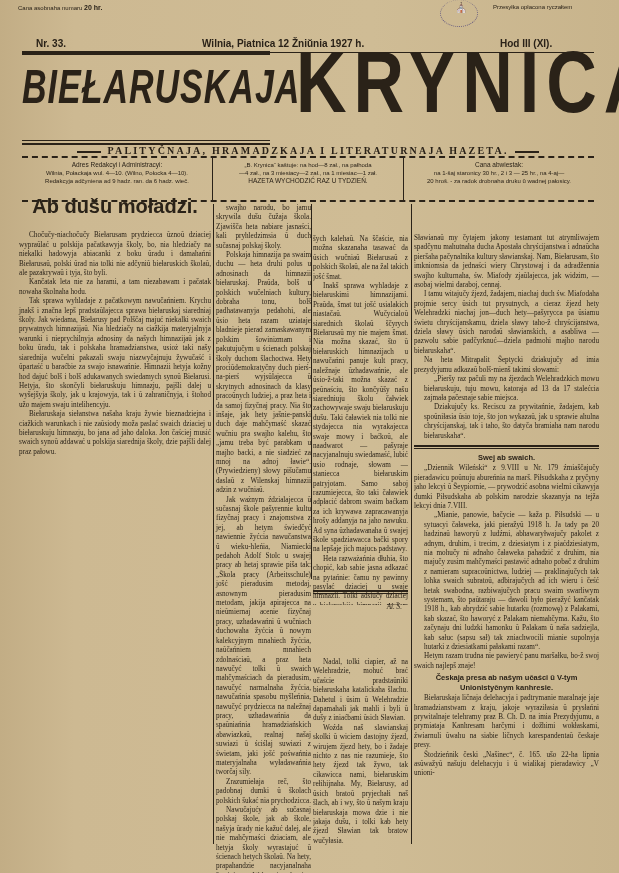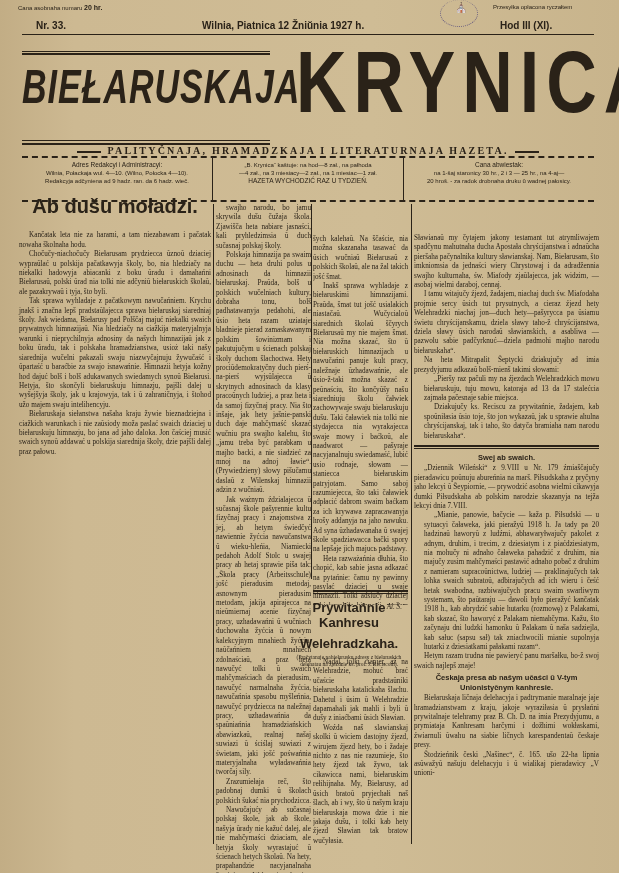--- a/index.html
+++ b/index.html
@@ -3,21 +3,21 @@
 <meta charset="utf-8">
 <style>
   html,body{margin:0;padding:0;}
   body{width:619px;height:873px;background:#c9b58e;font-family:"Liberation Serif",serif;color:#2a2218;overflow:hidden;position:relative;}
   .page{position:absolute;left:0;top:0;width:619px;height:873px;background:linear-gradient(90deg,#c2ad85 0%,#cdb992 12%,#cfbc95 60%,#c8b48c 100%);}
   .topline{position:absolute;top:4px;left:18px;font-size:6px;font-family:"Liberation Sans",sans-serif;}
   .topline b{font-size:7px;}
   .stamp{position:absolute;left:440px;top:0px;width:36px;height:26px;border:1px dotted #6b6080;border-radius:50%;border-top:none;}
   .stamp-icon{position:absolute;left:14px;top:2px;font-size:10px;color:#5a5070;}
   .topright{position:absolute;top:4px;left:493px;font-size:6px;font-family:"Liberation Sans",sans-serif;}
-  .infoline{position:absolute;top:18px;left:22px;width:572px;height:16px;font-family:"Liberation Sans",sans-serif;font-weight:bold;font-size:10px;border-bottom:1.5px solid #2a2218;text-align:right;}
+  .infoline{position:absolute;top:36px;left:22px;width:572px;height:16px;font-family:"Liberation Sans",sans-serif;font-weight:bold;font-size:10px;border-bottom:1.5px solid #2a2218;text-align:right;}
   .infoline span{position:absolute;top:2px;}
   .titleL{position:absolute;left:22px;top:51px;width:248px;font-style:italic;}
   .rule{height:1px;background:#2a2218;}
   .rule.thick{height:2px;}
   .bielar{font-family:"Liberation Sans",sans-serif;font-weight:bold;font-size:34px;letter-spacing:1px;transform:scaleY(1.4);transform-origin:top left;margin:7px 0 0 0;line-height:34px;height:44px;white-space:nowrap;}
   .krynica{position:absolute;left:296px;top:38px;font-family:"Liberation Sans",sans-serif;font-weight:bold;font-size:70px;letter-spacing:7px;transform:scaleY(1.25);transform-origin:top left;line-height:70px;white-space:nowrap;}
   .subtitle{position:absolute;top:145px;left:22px;width:572px;text-align:center;font-family:Liberation Serif, serif;font-weight:bold;font-size:10px;letter-spacing:2.2px;}
   .subtitle .dash{display:inline-block;width:24px;height:2px;background:#2a2218;vertical-align:middle;margin:0 6px;}
   .boxes{position:absolute;top:156px;left:22px;width:572px;height:42px;border-top:2px dashed #2a2218;border-bottom:2px dashed #2a2218;display:flex;}
   .box{flex:1;font-size:6px;text-align:center;padding:3px 4px;line-height:8px;font-family:"Liberation Sans",sans-serif;border-right:1px solid #2a2218;}
@@ -85,22 +85,22 @@
     </div>
     <div class="box">
       <div class="bt">Cana abwiestak:</div>
       <div>na 1-šaj staronicy 30 hr., 2 i 3 — 25 hr., na 4-aj—</div>
       <div>20 hroš. - za radok drobnaha druku ŭ wadnej pałosicy.</div>
     </div>
   </div>
 
   <div class="col col1">
     <div class="headline">Ab dušu moładzi.</div>
+    <p>Chočučy-niachočučy Biełarusam prydziecca ŭznoŭ dziaciej wypraŭlać u polskija pačatkawyja školy, bo, nia hledziačy na niekalki hadowyja abiacanki z boku ŭradu i damahańni Biełarusaŭ, polski ŭrad nia tolki nie adčyniŭ biełaruskich školaŭ, ale pazakrywaŭ i tyja, što byli.</p>
     <p>Kančatak leta nie za harami, a tam niezabawam i pačatak nowaha školnaha hodu.</p>
-    <p>Chočučy-niachočučy Biełarusam prydziecca ŭznoŭ dziaciej wypraŭlać u polskija pačatkawyja školy, bo, nia hledziačy na niekalki hadowyja abiacanki z boku ŭradu i damahańni Biełarusaŭ, polski ŭrad nia tolki nie adčyniŭ biełaruskich školaŭ, ale pazakrywaŭ i tyja, što byli.</p>
     <p>Tak sprawa wyhladaje z pačatkowym nawučańniem. Krychu jnakš i značna lepš pradstaŭlajecca sprawa biełaruskaj siaredniaj školy. Jak wiedama, Biełarusy pad Polščaj majuć niekalki swaich prywatnych himnazijaŭ. Nia hledziačy na ciažkija materyjalnyja warunki i nieprychilnyja adnosiny da našych himnazijaŭ jak z boku ŭradu, tak i polskaha hramadzianstwa, usioż taki našy siarednija wučelni pakazali swaju niazwyčajnuju žywučaść i ŭpartaść u baraćbie za swajo isnawańnie. Himnazii hetyja kožny hod dajuć bolš i bolš adukawanych swiedamych synoŭ Biełarusi. Hetyja, što skončyli biełaruskuju himnazju, pajšli dalej u wyšejšyja školy, jak u krajowyja, tak i ŭ zahraničnyja, i štohod užo majem swaju intelihencyju.</p>
     <p>Biełaruskaja siełanstwa našaha kraju žywie bieznadziejna i ciažkich warunkach i nie zaŭsiody moža paslać swaich dziaciej u biełaruskuju himnazju, bo jana ad jaho daloka. Jon čaściej musić swaich synoŭ addawać u polskija siarednija školy, dzie pajšli dalej praz pałowu.</p>
   </div>
   <div class="vsep" style="left:213px"></div>
 
   <div class="col col2">
     <p>swajho narodu, bo jamu skrywila dušu čužaja škola. Zjawišča heta nabiare jasnaści, kali pryhledzimsia ŭ duch sučasnaj polskaj školy.</p>
     <p>Polskaja himnazija pa swaim duchu — heta druhi polus u adnosinach da himnazii biełaruskaj. Praŭda, bolš u polskich wučelniach kultury, dobraha tonu, bolš padhatawanyja pedahohi, ale ŭsio heta razam uziataje bladnieje pierad zamaskawanym polskim šowinizmam i pakutujučym u ścienach polskaj školy duchom šlachoctwa. Hety prociŭdemokratyčny duch pierś-na-pierś wyjsŭlajecca ŭ skrytnych adnosinach da klasy pracoŭnych ludziej, a praz heta i da samoj fizyčnaj pracy. Nia što inšaje, jak hety jašnie-panski duch daje mahčymaść skazać wučniu pra swajho kalehu, što „jamu treba być parabkam u majho backi, a nie siadzieć za mnoj na adnoj ławie“. (Prywiedzieny) słowy pišučamu daslaŭ z Wilenskaj himnazii adzin z wučniaŭ.</p>
     <p>Jak ważnym ździalajecca ŭ sučasnaj škole pašyrennie kultu fizyčnaj pracy i znajomstwa z jej, ab hetym świedčyć nawiennie žyćcia nawučanstwa ŭ wieku-hleńia, Niamiecki pedahoh Adolf Stolc u swajej pracy ab hetaj sprawie piša tak: „Škola pracy (Arbeitsschule) jošć pieradusim metodaj, asnownym pieradusim metodam, jakija apirajecca na nieŭmiernaj acenie fizyčnaj pracy, uzhadawańni ŭ wučniach duchowaha žyćcia ŭ nowym kalekcyjnym mnahiech žyćcia, naŭčańniem mnahiech zdolnaściaŭ, a praz heta nawučyć tolki ŭ swaich mahčymaściach da pieradusim, nawučyć narmalnaha žyćcia, nawučańnia spasobu myšleńnia, nawučyć prydziecca na naležnaj pracy, uzhadawańnia da spaŭniańnia hramadziańskich abawiazkaŭ, realnaj našaj suwiazi ŭ ściślaj suwiazi z świetam, jaki jošć pośwańnia materyjalnaha wyładawańnia tworčaj sily.</p>
     <p>Zrazumiełaja reč, što padobnaj dumki ŭ školach polskich šukać nia prychodzicca.</p>
@@ -112,25 +112,20 @@
     <p style="text-indent:0">šych kalehaŭ. Na ščaście, nia možna skazanaha tasawać da ŭsich wučniaŭ Biełarusaŭ z polskich školaŭ, ale na žal takich jošć šmat.</p>
     <p>Inakš sprawa wyhladaje z biełaruskimi himnazijami. Praŭda, šmat tut jošć usialakich niastačaŭ. Wučycialoŭ siarednich školaŭ ščyrych Biełarusaŭ my nie majem šmat. Nia možna skazać, što ŭ biełaruskich himnazijach u nawučańni panuje kult pracy, naležnaje ŭzhadawańnie, ale ŭsio-ž-taki možna skazać z peŭnaściu, što končyŭšy našu siaredniuju školu čałwiek zachowywaje swaju biełaruskuju dušu. Taki čaławiek nia tolki nie stydajecca nia wyrakajecca swaje mowy i baćkoŭ, ale naadwarot — pašyraje nacyjanalnuju swiedamaść, lubić usio rodnaje, słowam — staniecca biełaruskim patryjotam. Samo saboj razumiejecca, što taki čaławiek adpłacić dabrom swaim baćkam za ich krywawa zapracawanyja hrošy addanyja na jaho nawuku. Ad syna ŭzhadawanaha ŭ swajej škole spadziawaccа bački spory na lepšaje jich majucь padstawy.</p>
     <p>Heta razważańnia dłuhia, što chopić, kab sabie jasna adkazać na pytańnie: čamu ny pawinny pasylać dziaciej u swaje himnazii. Tolki adsiučy dziaciej u biełaruskija himnazii, možam tolki nia tolki nie wydać ich a nawučyć u swaje, my haworym nia hledziačy i samym sabie. Pryxy na pastupieńnie ŭ wyšejšyja polskija školy my wyšejšyja ich biełaruskija himnazii, Biełarusu pasiańnia to ŭsio zrobim, što paćpiejsmy i tolki za žadzirudzien. A tymčasam my nia pawinny čapšuciš, kab naš-ko możeli dziaciej swaich ŭ čužych siarednich školach!</p>
   </div>
   <div class="col col3" style="top:570px;height:14px">
     <div class="sign">Al. S.</div>
   </div>
 
   <div class="wide2" style="top:586px;left:313px;width:95px">
     <div class="hr2"></div>
-  </div>
-  <div class="col" style="top:594px;left:288px;width:122px">
-    <div class="h2">Prywitańnie Kanhresu</div>
-    <div class="h2">Welehradzkaha.</div>
-    <div class="note">(Pračytanaje pabiełarusku adresy z biełaruskich delehatau na źjeździe ks. prof. J. Reciscom).</div>
   </div>
   <div class="col" style="top:658px;left:313px;width:95px;height:190px;overflow:hidden">
     <p>Nadal, tolki ciapier, až na Welehradzie, mohuć brać učaście pradstaŭniki biełaruskaha katalickaha šlachu. Dahetul i ŭsim ŭ Welehradzie dapamahali jak mahli i byli ŭ dušy z iniaćbami ŭsich Sławian.</p>
     <p>Woźda naš slawianskaj skolki ŭ wiciem dastojny źjezd, wirujem źjezd hety, bo i žadaje nichto z nas nie razumieje, što hety źjezd tak žywo, tak cikawicca nami, biełaruskim rełihijnaha. My, Biełarusy, ad ŭsich bratoŭ pryjechałi naš šlach, ab i wy, što ŭ našym kraju biełaruskaja mowa dzie i nie jakaja dušu, i tolki kab hety źjezd Sławian tak bratow wučyłasia.</p>
 
   </div>
 
   <div class="vsep" style="left:411px"></div>
 
   <div class="col col4" style="height:650px;overflow:hidden">

